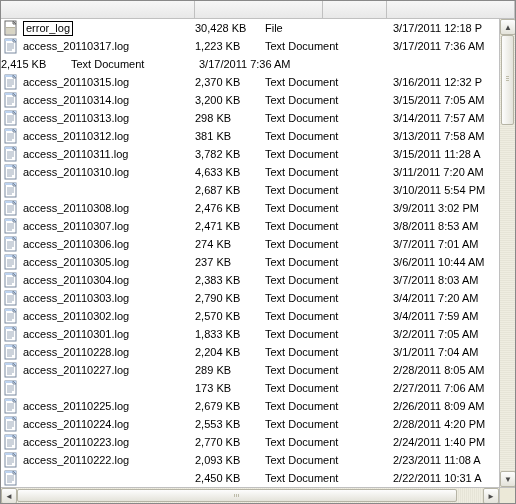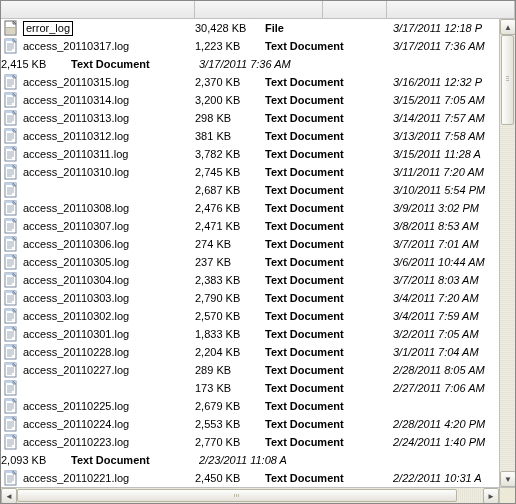--- a/index.html
+++ b/index.html
@@ -58,22 +58,22 @@
   }
   .row {
     display: flex;
     height: 18px;
     align-items: center;
     white-space: nowrap;
   }
   .cell { overflow: hidden; white-space: nowrap; text-overflow: clip; }
   .c-name { width: 194px; display: flex; align-items: center; padding-left: 2px;}
   .c-size { width: 64px; text-align: left; padding-right: 8px;}
-  .c-type { width: 128px; padding-left: 6px; font-weight: bold;}
-  .c-date { flex: 1; padding-left: 6px; font-style: italic;}
+  .c-type { width: 128px; padding-left: 6px;}
+  .c-date { flex: 1; padding-left: 6px;}
   .ficon {
     width: 16px; height: 16px;
     margin-right: 4px;
     flex-shrink: 0;
     display: inline-block;
   }
   .ficon svg { display: block; }
   .label-editing {
     border: 1px solid #000;
     background: #fff;
@@ -309,21 +309,21 @@
                 <rect x="2" y="1" width="11" height="2" fill="#bcd2ef"></rect>
                 <path d="M10 1 L13 4 L10 4 Z" fill="#dbe6f4" stroke="#7a8aa0"></path>
                 <line x1="4" y1="6" x2="11" y2="6" stroke="#9aa7b8"></line>
                 <line x1="4" y1="8" x2="11" y2="8" stroke="#9aa7b8"></line>
                 <line x1="4" y1="10" x2="11" y2="10" stroke="#9aa7b8"></line>
                 <line x1="4" y1="12" x2="9" y2="12" stroke="#9aa7b8"></line>
               </svg>
             </span>
             <span>access_20110310.log</span>
           </div>
-          <div class="cell c-size">2,745 KB</div>
+          <div class="cell c-size">4,633 KB</div>
           <div class="cell c-type">Text Document</div>
           <div class="cell c-date">3/11/2011 7:20 AM</div>
         </div>
         <div class="row">
           <div class="cell c-name">
             <span class="ficon">
               <svg width="16" height="16" viewBox="0 0 16 16">
                 <rect x="2" y="1" width="11" height="14" fill="#fff" stroke="#7a8aa0"></rect>
                 <rect x="2" y="1" width="11" height="2" fill="#bcd2ef"></rect>
                 <path d="M10 1 L13 4 L10 4 Z" fill="#dbe6f4" stroke="#7a8aa0"></path>
@@ -556,20 +556,21 @@
                 <line x1="4" y1="6" x2="11" y2="6" stroke="#9aa7b8"></line>
                 <line x1="4" y1="8" x2="11" y2="8" stroke="#9aa7b8"></line>
                 <line x1="4" y1="10" x2="11" y2="10" stroke="#9aa7b8"></line>
                 <line x1="4" y1="12" x2="9" y2="12" stroke="#9aa7b8"></line>
               </svg>
             </span>
             <span>access_20110225.log</span>
           </div>
           <div class="cell c-size">2,679 KB</div>
           <div class="cell c-type">Text Document</div>
+          <div class="cell c-date">2/26/2011 8:09 AM</div>
         </div>
         <div class="row">
           <div class="cell c-name">
             <span class="ficon">
               <svg width="16" height="16" viewBox="0 0 16 16">
                 <rect x="2" y="1" width="11" height="14" fill="#fff" stroke="#7a8aa0"></rect>
                 <rect x="2" y="1" width="11" height="2" fill="#bcd2ef"></rect>
                 <path d="M10 1 L13 4 L10 4 Z" fill="#dbe6f4" stroke="#7a8aa0"></path>
                 <line x1="4" y1="6" x2="11" y2="6" stroke="#9aa7b8"></line>
                 <line x1="4" y1="8" x2="11" y2="8" stroke="#9aa7b8"></line>
@@ -596,38 +597,51 @@
                 <line x1="4" y1="12" x2="9" y2="12" stroke="#9aa7b8"></line>
               </svg>
             </span>
             <span>access_20110223.log</span>
           </div>
           <div class="cell c-size">2,770 KB</div>
           <div class="cell c-type">Text Document</div>
           <div class="cell c-date">2/24/2011 1:40 PM</div>
         </div>
         <div class="row">
+          <div class="cell c-name">
+            <span class="ficon">
+              <svg width="16" height="16" viewBox="0 0 16 16">
+                <rect x="2" y="1" width="11" height="14" fill="#fff" stroke="#7a8aa0"></rect>
+                <rect x="2" y="1" width="11" height="2" fill="#bcd2ef"></rect>
+                <path d="M10 1 L13 4 L10 4 Z" fill="#dbe6f4" stroke="#7a8aa0"></path>
+                <line x1="4" y1="6" x2="11" y2="6" stroke="#9aa7b8"></line>
+                <line x1="4" y1="8" x2="11" y2="8" stroke="#9aa7b8"></line>
+                <line x1="4" y1="10" x2="11" y2="10" stroke="#9aa7b8"></line>
+                <line x1="4" y1="12" x2="9" y2="12" stroke="#9aa7b8"></line>
+              </svg>
+            </span>
+            <span>access_20110222.log</span>
+          </div>
           <div class="cell c-size">2,093 KB</div>
           <div class="cell c-type">Text Document</div>
           <div class="cell c-date">2/23/2011 11:08 A</div>
         </div>
         <div class="row">
           <div class="cell c-name">
             <span class="ficon">
               <svg width="16" height="16" viewBox="0 0 16 16">
                 <rect x="2" y="1" width="11" height="14" fill="#fff" stroke="#7a8aa0"></rect>
                 <rect x="2" y="1" width="11" height="2" fill="#bcd2ef"></rect>
                 <path d="M10 1 L13 4 L10 4 Z" fill="#dbe6f4" stroke="#7a8aa0"></path>
                 <line x1="4" y1="6" x2="11" y2="6" stroke="#9aa7b8"></line>
                 <line x1="4" y1="8" x2="11" y2="8" stroke="#9aa7b8"></line>
                 <line x1="4" y1="10" x2="11" y2="10" stroke="#9aa7b8"></line>
                 <line x1="4" y1="12" x2="9" y2="12" stroke="#9aa7b8"></line>
               </svg>
             </span>
-            <span>access_20110221.log</span>
           </div>
           <div class="cell c-size">2,450 KB</div>
           <div class="cell c-type">Text Document</div>
           <div class="cell c-date">2/22/2011 10:31 A</div>
         </div>
       </div>
 
     <div class="vscroll">
       <div class="sb-btn">▲</div>
       <div class="sb-track-v">

